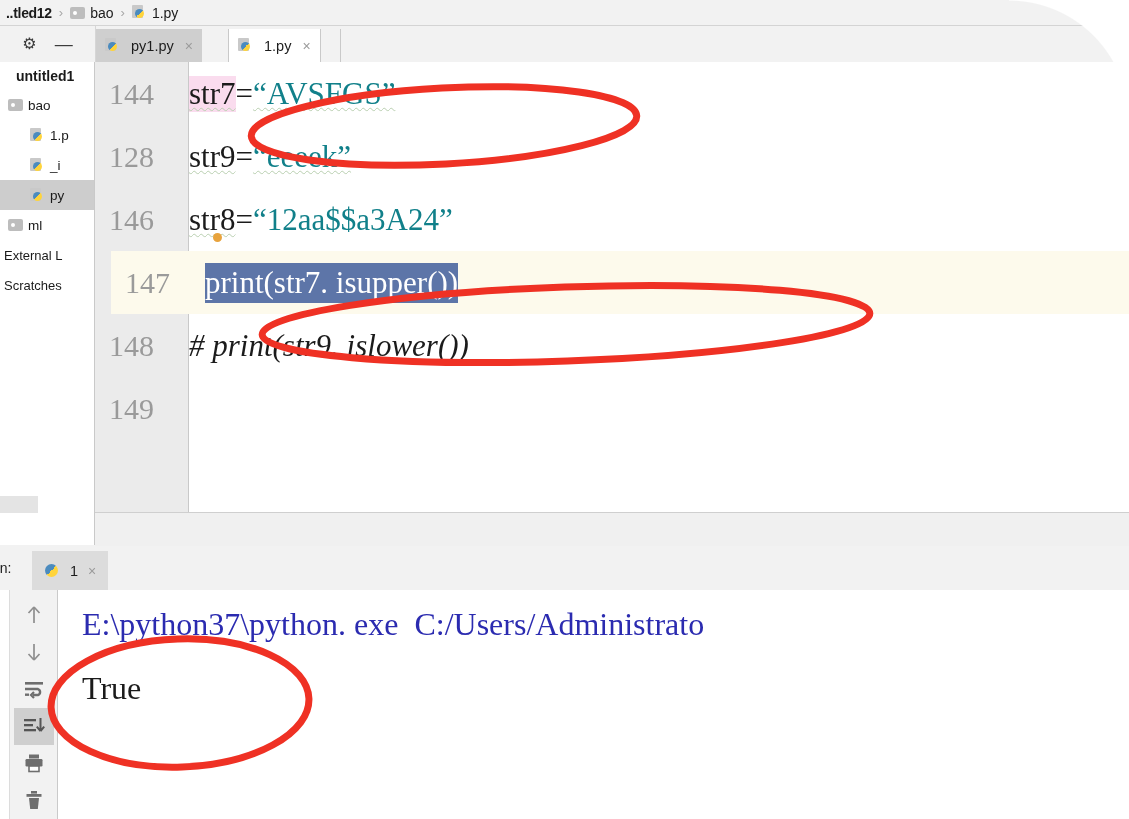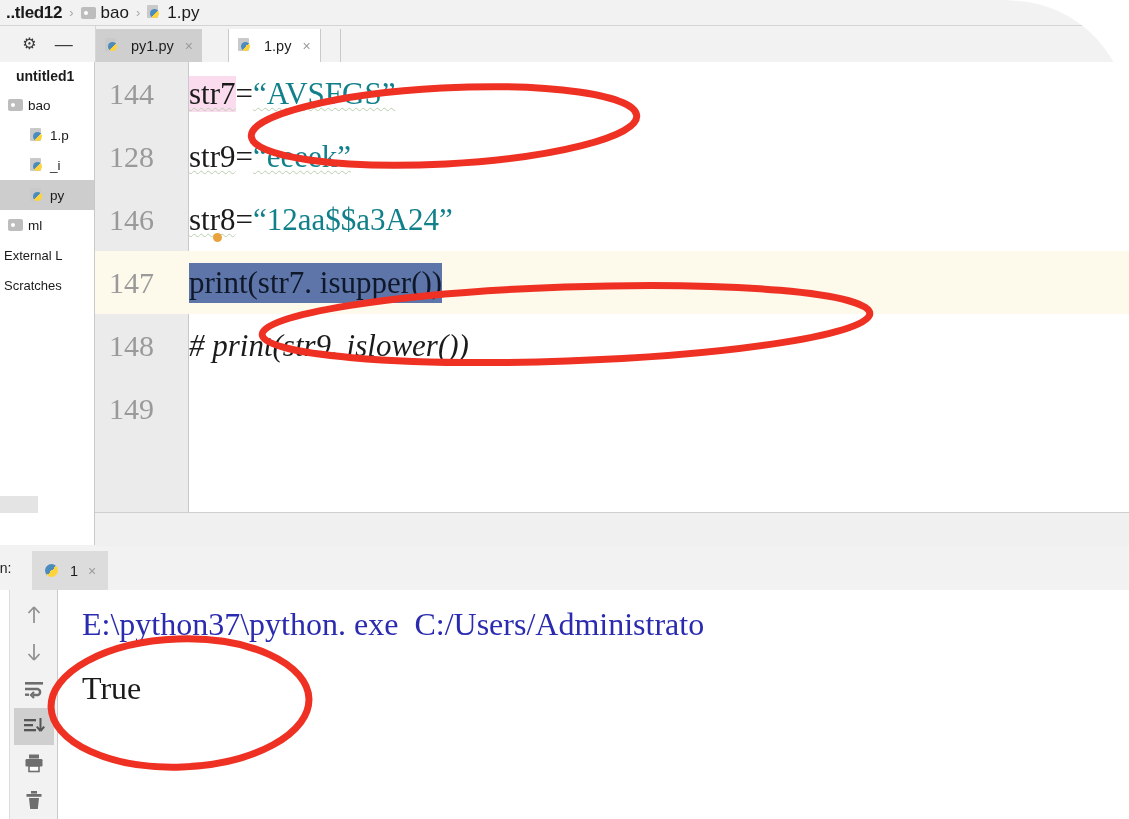--- a/index.html
+++ b/index.html
@@ -22,21 +22,21 @@
 
   
   .breadcrumb{
     position:absolute;left:0;top:0;width:1129px;height:26px;
     background:#f2f2f2;
     display:flex;align-items:center;
     padding-left:6px;
     box-sizing:border-box;
     border-bottom:1px solid #d4d4d4;
   }
-  .crumb{display:flex;align-items:center;font-size:17px;color:#1a1a1a;}
+  .crumb{display:flex;align-items:center;font-size:14px;color:#1a1a1a;}
   .crumb.bold{font-weight:bold;letter-spacing:-.3px;}
   .crumb-sep{color:#a8a8a8;font-size:13px;margin:0 7px;}
   .folder-ico{
     width:15px;height:12px;display:inline-block;margin-right:5px;
     background:#bdbdbd;border-radius:2px;position:relative;
   }
   .folder-ico:after{
     content:"";position:absolute;left:3px;top:4px;width:4px;height:4px;
     background:#fff;border-radius:50%;
   }
@@ -121,21 +121,21 @@
     display:flex;align-items:center;
     font-family:"Liberation Serif", serif;
     font-size:31px;color:#1b1b1b;white-space:pre;
   }
   .row-cur{background:#fdfaec;}
   .row-cur .lnum{background:#fdfaec;}
 
   .tok-str{color:#11808a;}
   .tok-pink{background:#fadcee;}
   .sel-block{
-    background:#5d75a8;color:#0f172a;
+    background:#5d75a8;color:#ffffff;
     padding:2px 0 2px 0;
   }
   .wavy{
     text-decoration:underline;
     text-decoration-style:wavy;
     text-decoration-color:#b9cfb0;
     text-decoration-thickness:1px;
     text-underline-offset:3px;
   }
   .comment{color:#8d8d8d;font-style:italic;}
@@ -309,21 +309,21 @@
           <div class="lnum">128</div>
           <div class="ltext"><span class="wavy">str9</span><span>=</span><span class="tok-str wavy">“eeeek”</span></div>
         </div>
 
         <div class="ln-row" style="top:126px;">
           <div class="lnum">146</div>
           <div class="ltext"><span class="wavy">str8</span><span>=</span><span class="tok-str">“12aa$$a3A24”</span></div>
           <i class="caret-dot" style="left:118px;top:45px;"></i>
         </div>
 
-        <div class="ln-row row-cur" style="top:189px;">
+        <div class="ln-row row-cur" style="top:189px;margin-left:16px;">
           <div class="lnum">147</div>
           <div class="ltext"><span class="sel-block">print(str7. isupper())</span></div>
         </div>
 
         <div class="ln-row" style="top:252px;">
           <div class="lnum">148</div>
           <div class="ltext comment"># print(str9. islower())</div>
         </div>
 
         <div class="ln-row" style="top:315px;">

